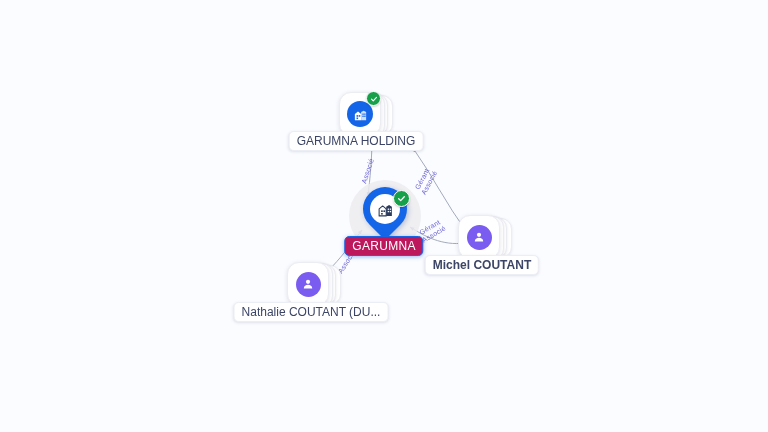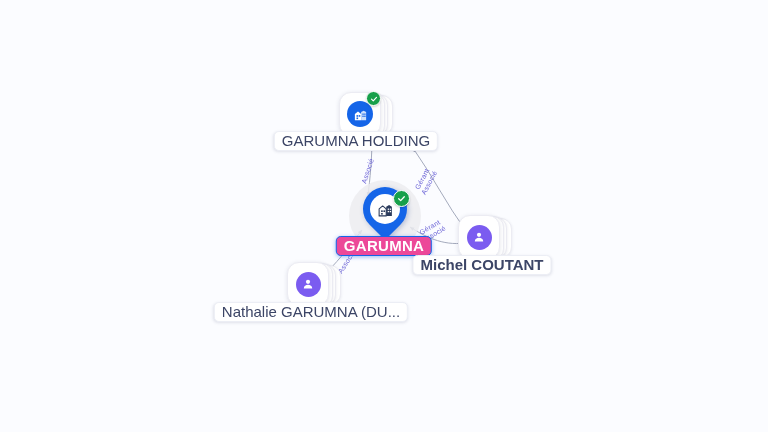--- a/index.html
+++ b/index.html
@@ -167,35 +167,35 @@
     justify-content: center;
     box-shadow: 0 1px 2px rgba(0,0,0,.18);
   }
 
   
   .node-label {
     position: absolute;
     transform: translate(-50%, 0);
     white-space: nowrap;
     font-family: "Liberation Sans", sans-serif;
-    font-size: 15px;
+    font-size: 12px;
     line-height: 12px;
     padding: 3px 7px;
     border-radius: 5px;
     background: #ffffff;
     color: #3c4566;
     border: 1px solid #eceef5;
     box-shadow: 0 1px 3px rgba(40,50,90,.13);
     user-select: none;
   }
   .node-label.selected {
-    background: #ec4899;
+    background: #be185d;
     color: #ffffff;
     border-color: #1565e8;
-    font-weight: bold;
+    font-weight: normal;
     letter-spacing: .3px;
     box-shadow: 0 1px 4px rgba(21,101,232,.42);
   }
 </style>
 </head>
 <body>
 
 <div id="graph-canvas">
 
   <svg id="edge-layer" viewBox="0 0 768 432" width="768" height="432">
@@ -307,15 +307,15 @@
       <div class="card c0">
         <div class="avatar-circle">
           <svg width="14" height="14" viewBox="0 0 24 24" aria-hidden="true">
             <circle cx="12" cy="8.3" r="3.6" fill="#ffffff"></circle>
             <path d="M4.8 19.5c0-4 3.3-6.2 7.2-6.2s7.2 2.2 7.2 6.2z" fill="#ffffff"></path>
           </svg>
         </div>
       </div>
     </div>
   </div>
-  <div class="node-label" style="left:311px; top:302px;">Nathalie GARUMNA (DU...</div>
+  <div class="node-label" style="left:311px; top:302px;">Nathalie COUTANT (DU...</div>
 
 </div>
 
 </body></html>

